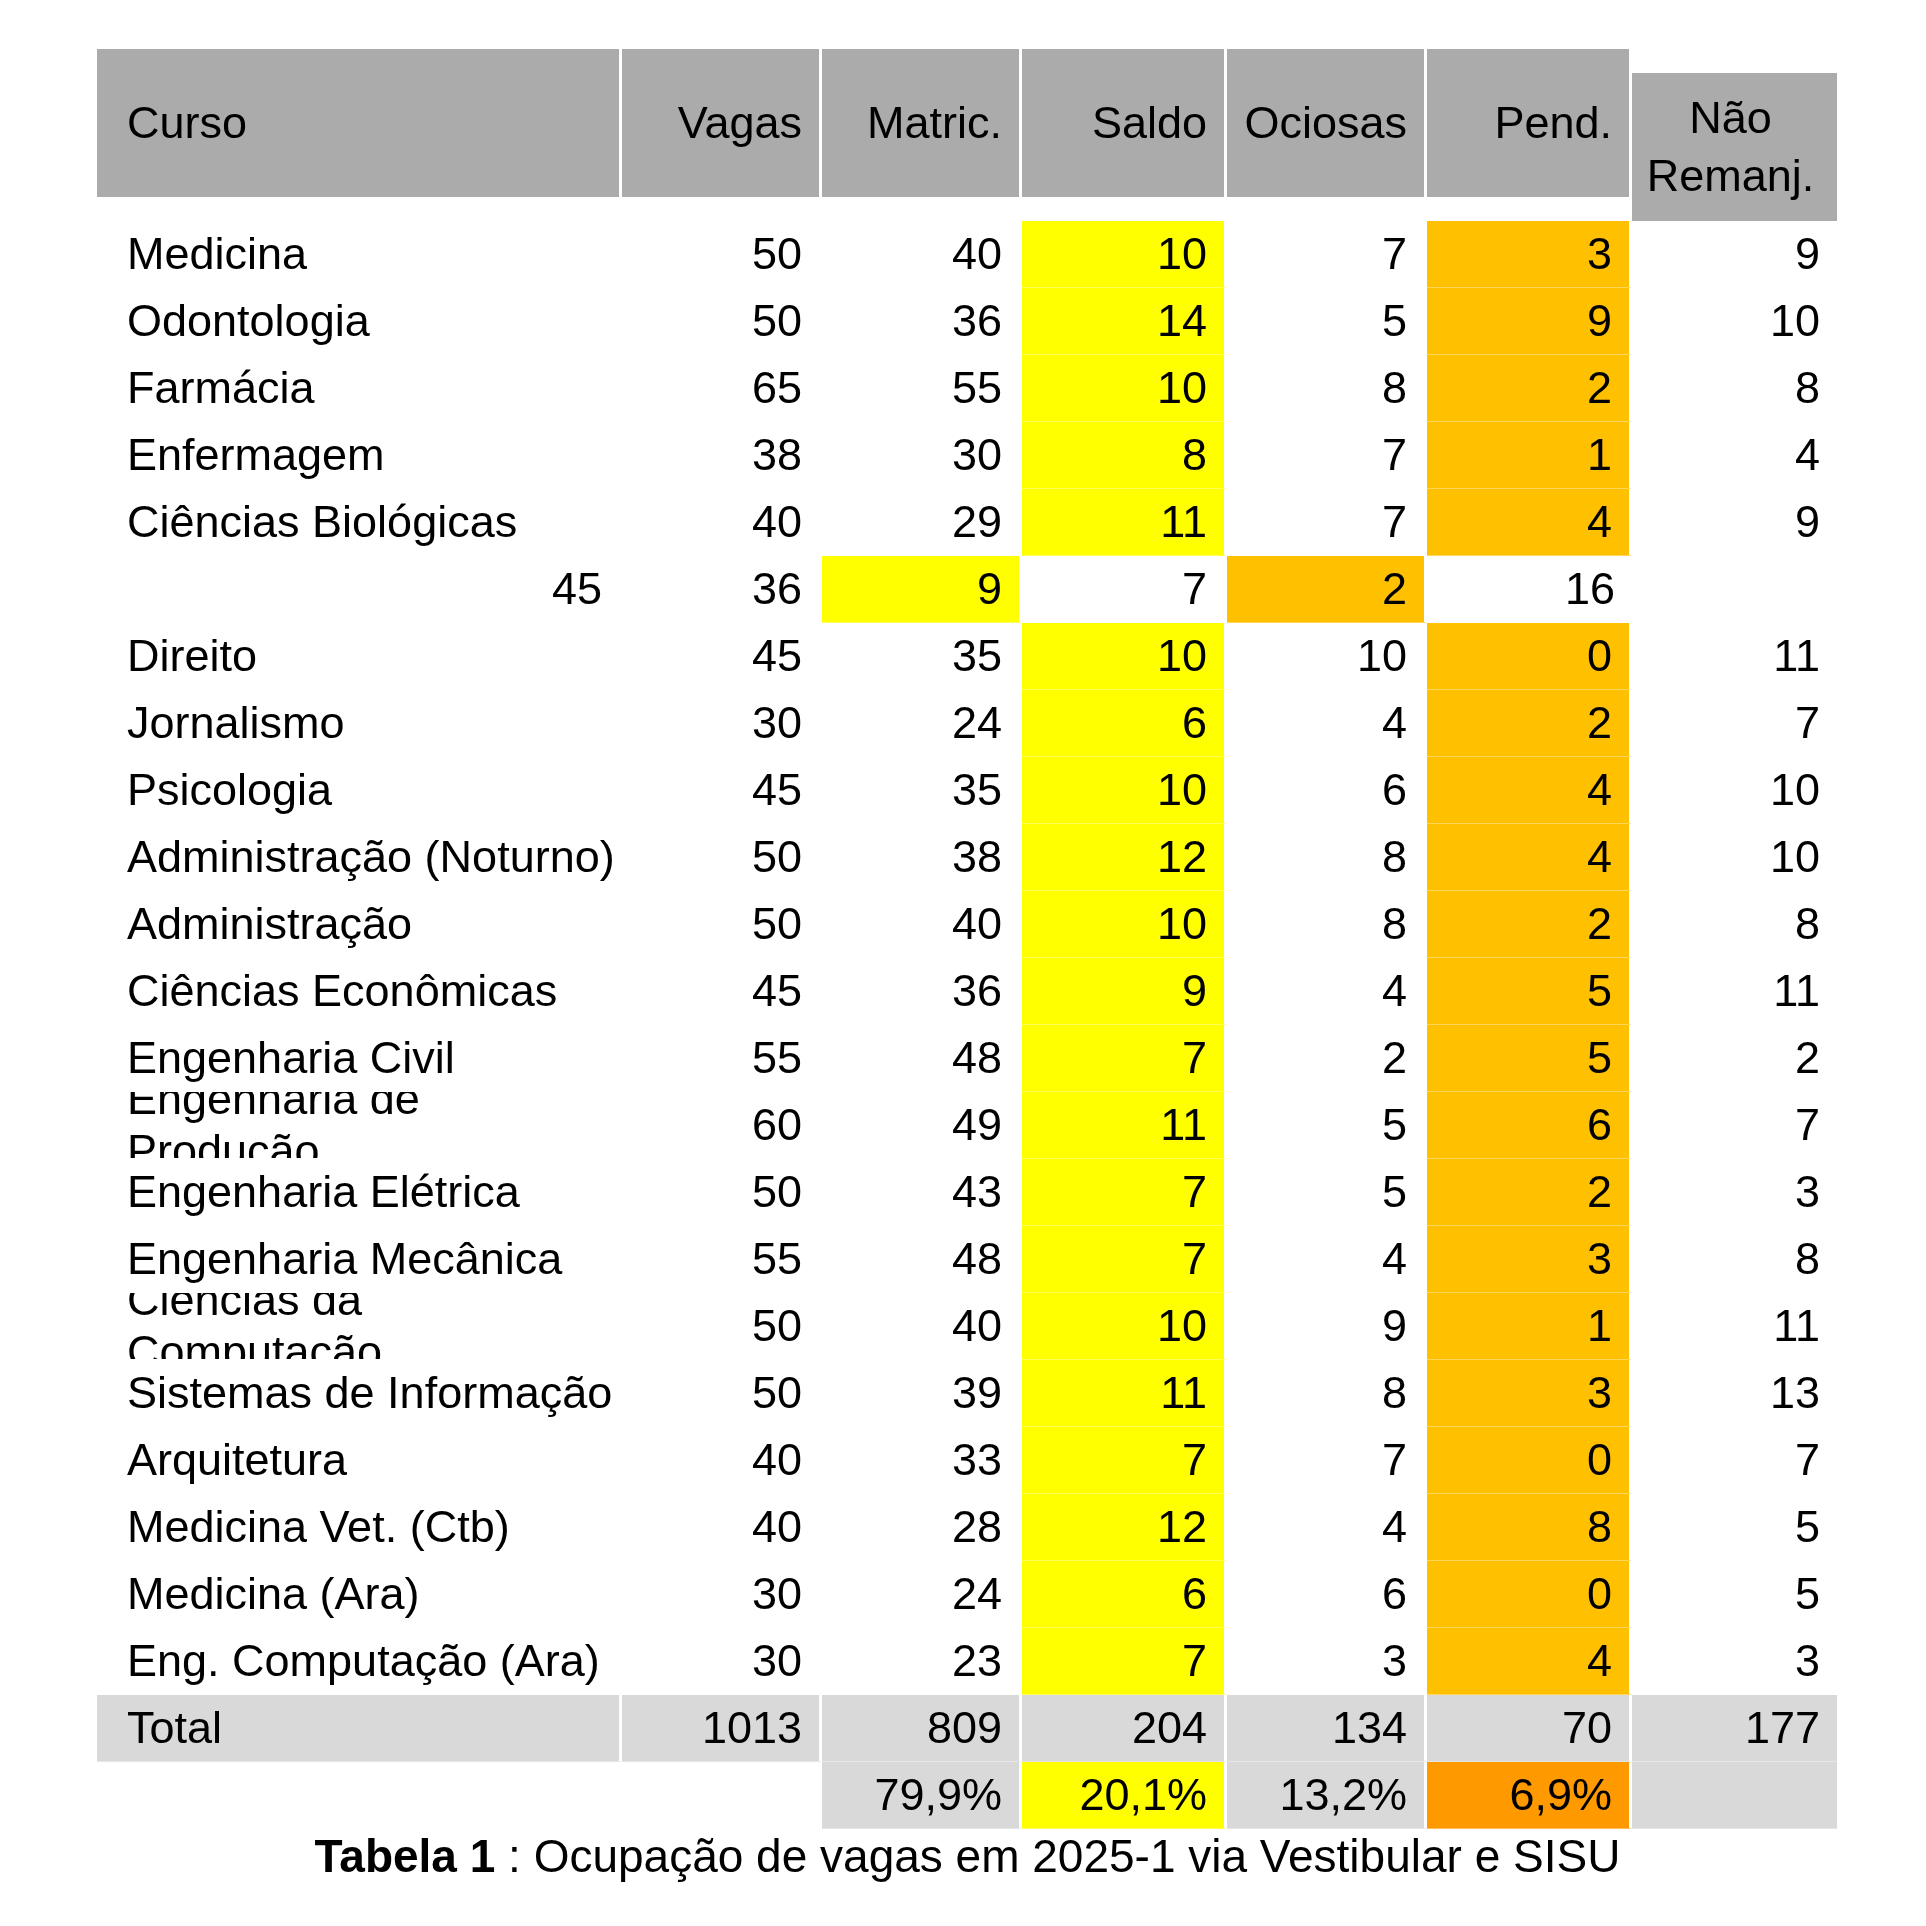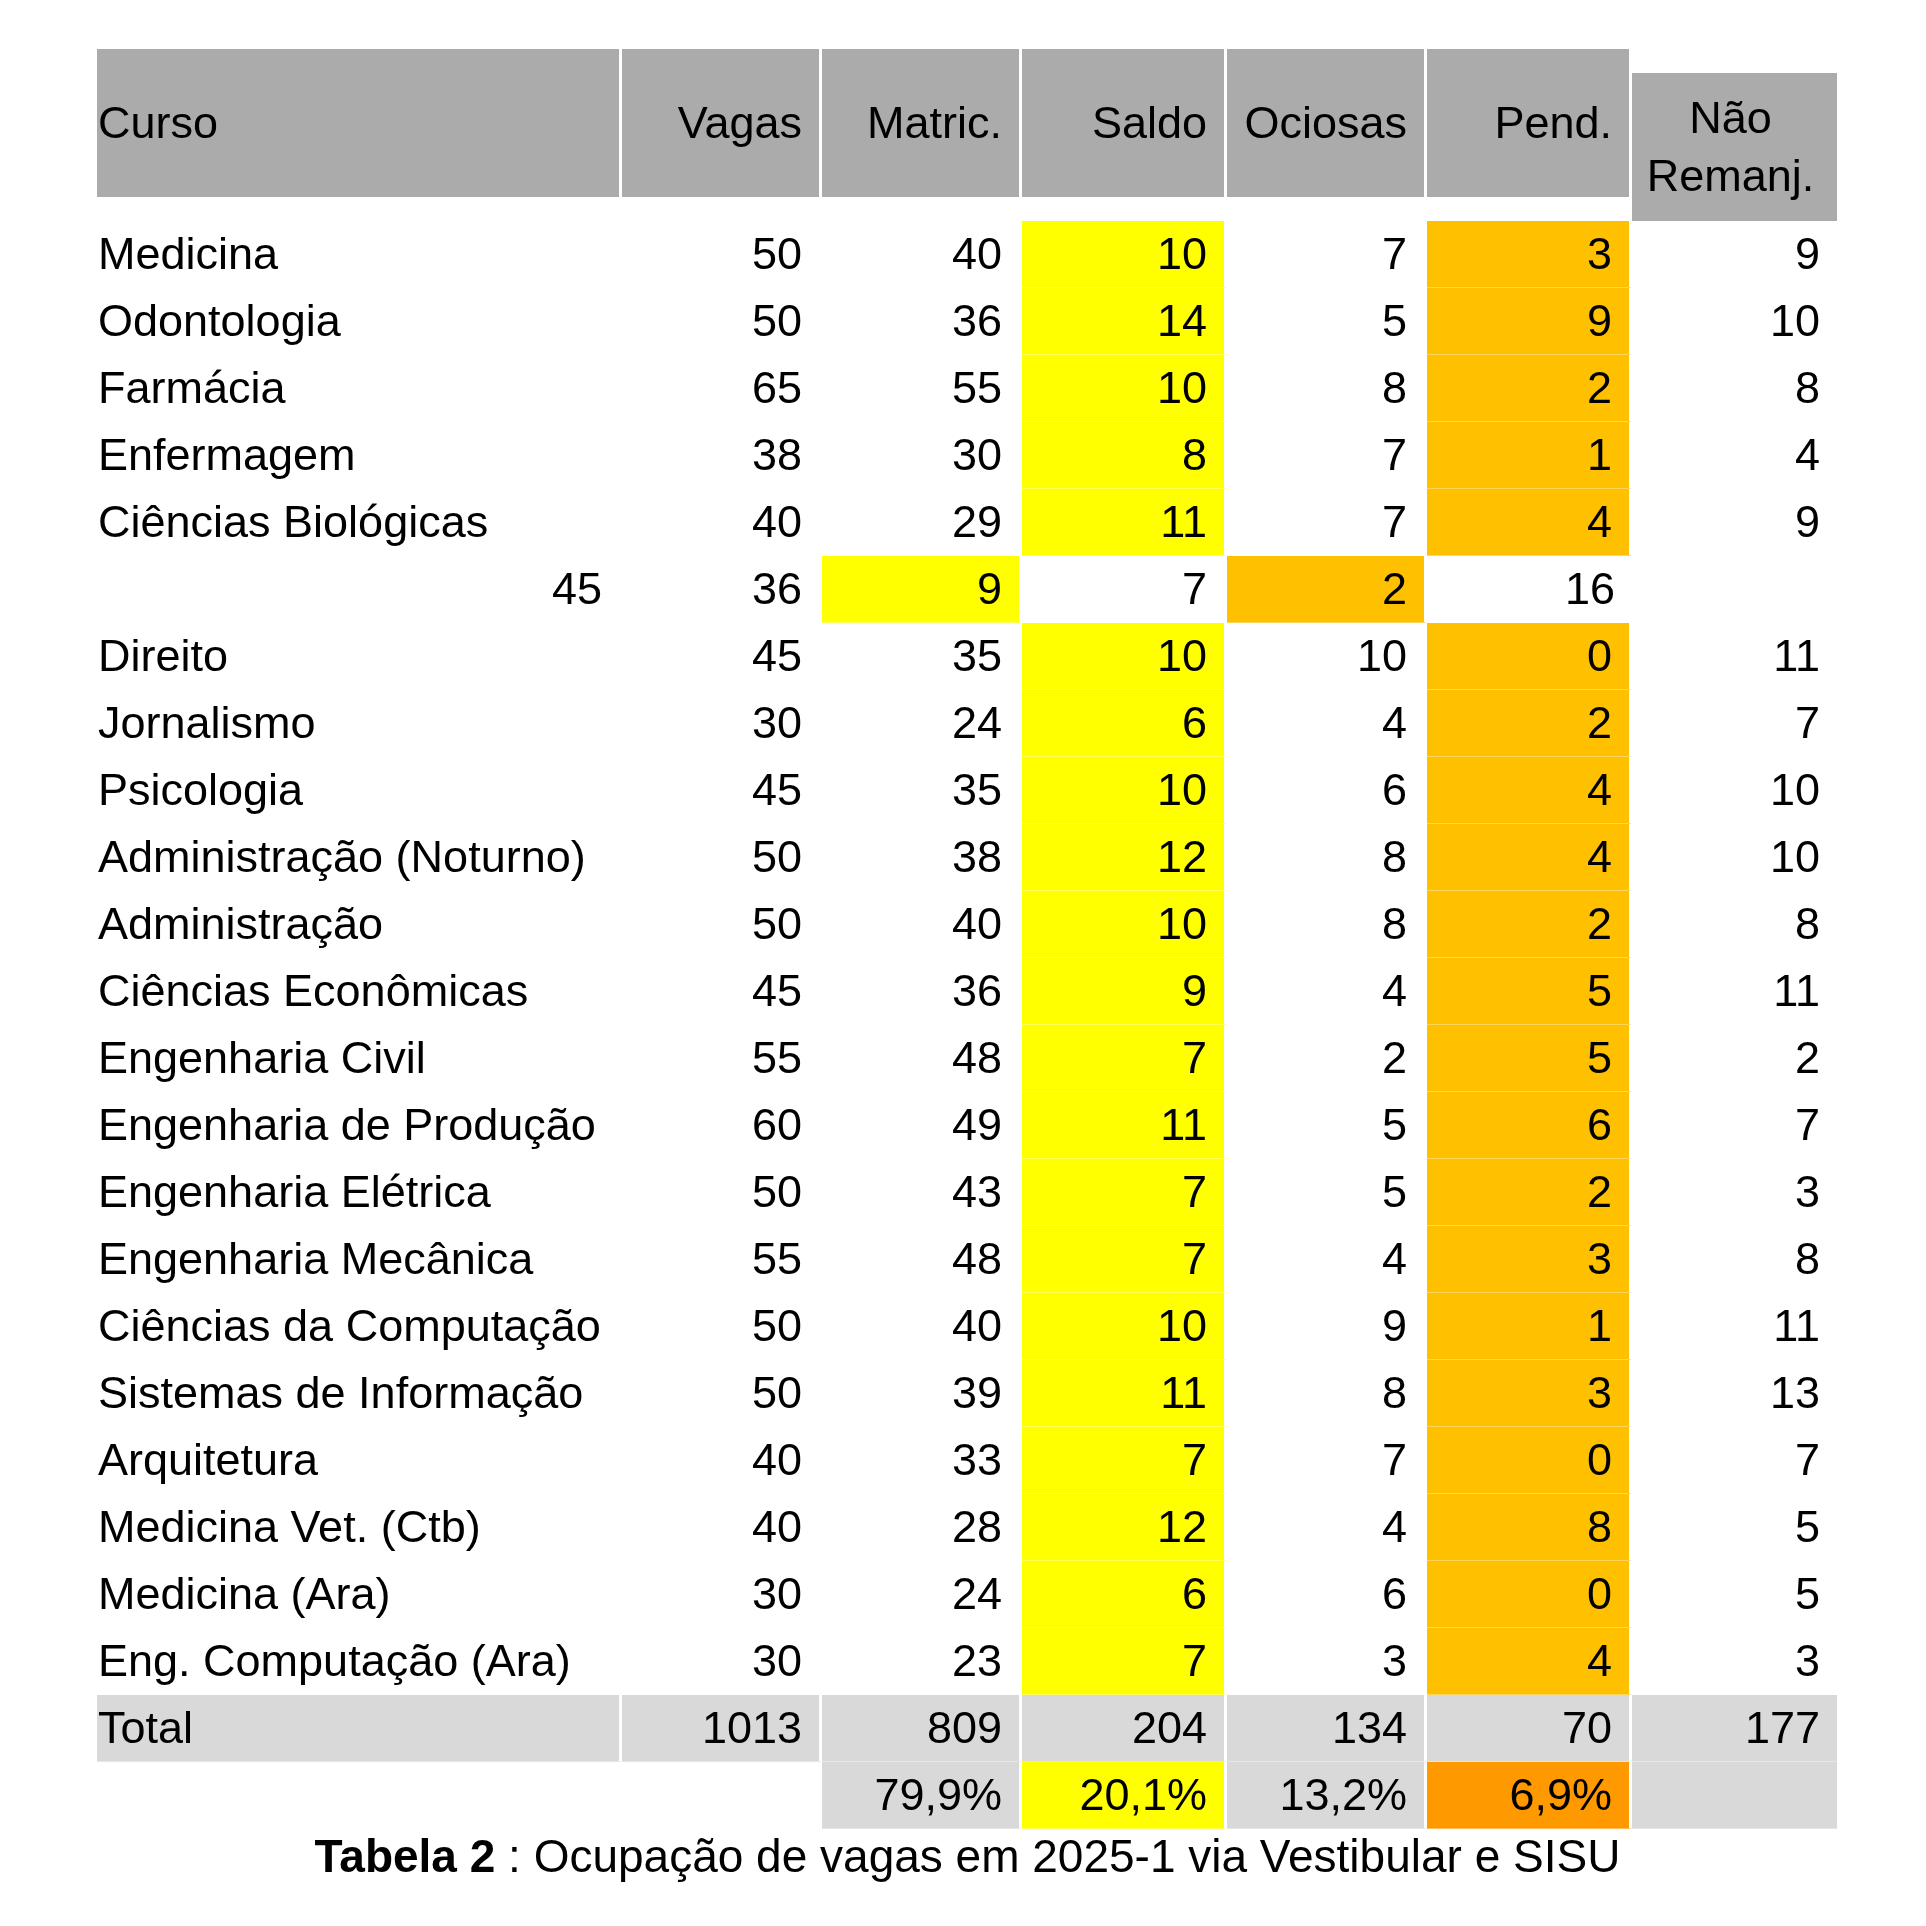--- a/index.html
+++ b/index.html
@@ -23,21 +23,21 @@
   .cell{
     box-sizing:border-box;
     display:flex;align-items:center;
     font-size:45px;line-height:1.15;
     border-right:3.4px solid var(--grid);
     border-bottom:1.7px solid rgba(255,255,255,0.35);
     white-space:pre-wrap;
     overflow:hidden;
   }
   .cell.c6{border-right:none;}
-  .curso{justify-content:flex-start;padding-left:1px;text-align:left;}
+  .curso{justify-content:flex-start;padding-left:30px;text-align:left;}
   .num{justify-content:flex-end;padding-right:17px;text-align:right;}
   .row.header .cell{height:148px;background:var(--header-bg);border-bottom:none;}
   .row.header .cell.c6{justify-content:center;text-align:center;padding-right:8px;line-height:1.3;margin-top:24px;}
   .row.body .cell{height:67px;}
   .row.body .c3{background:var(--yellow);}
   .row.body .c5{background:var(--amber);}
   .row.total .cell{height:67px;background:var(--band);}
   .row.percent .cell{height:67px;}
   .row.percent .c0,.row.percent .c1{background:transparent;border-right-color:transparent;border-bottom-color:transparent;}
   .row.percent .c2,.row.percent .c4,.row.percent .c6{background:var(--band);}
@@ -277,15 +277,15 @@
     <div class="cell c2 num">79,9%</div>
     <div class="cell c3 num">20,1%</div>
     <div class="cell c4 num">13,2%</div>
     <div class="cell c5 num">6,9%</div>
     <div class="cell c6"></div>
   </div>
 
 </div>
 
 <div class="caption">
-  <span class="b">Tabela 2</span><span> : Ocupação de vagas em 2025-1 via Vestibular e SISU</span>
+  <span class="b">Tabela 1</span><span> : Ocupação de vagas em 2025-1 via Vestibular e SISU</span>
 </div>
 
 
 </body></html>

